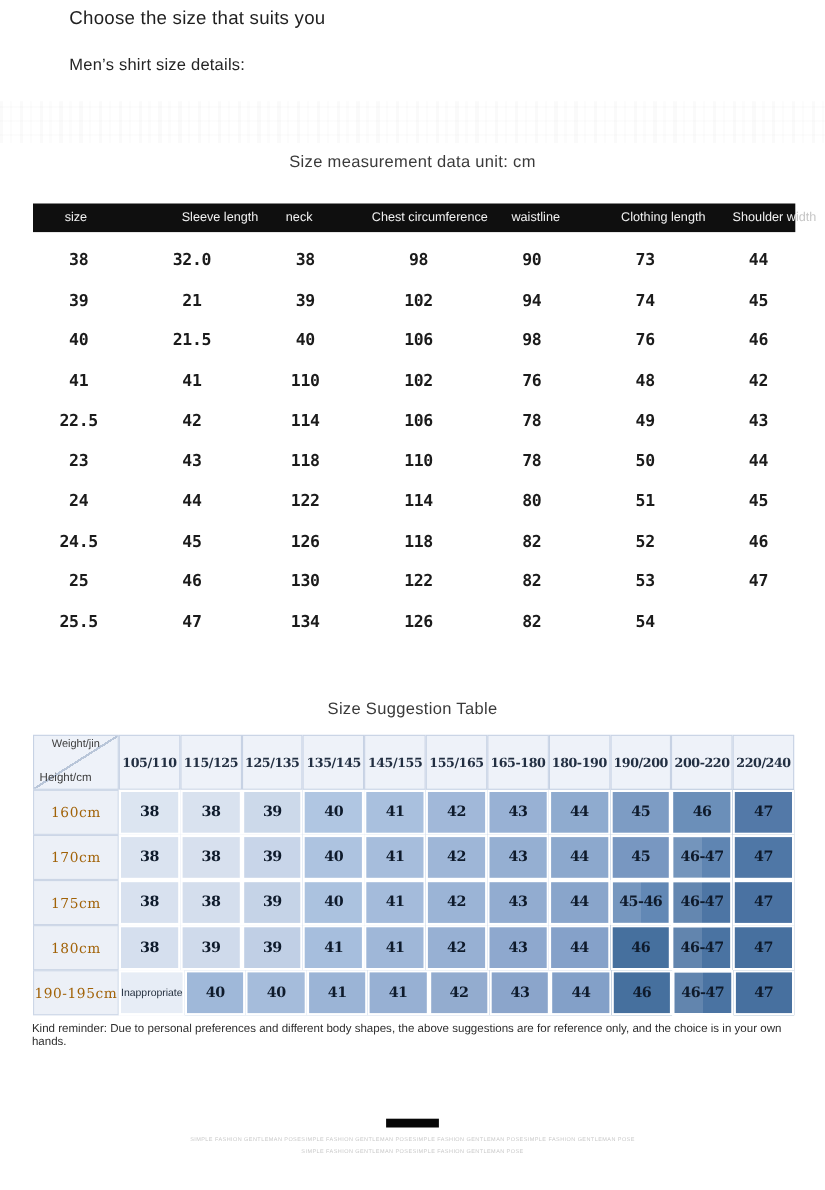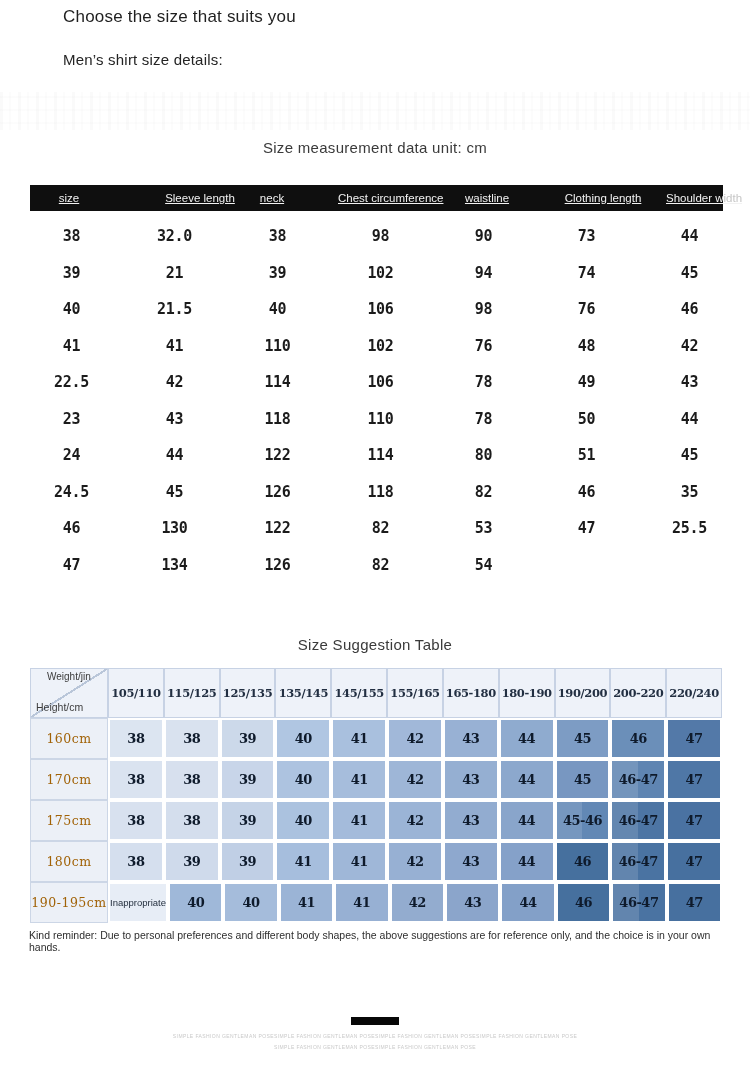--- a/index.html
+++ b/index.html
@@ -12,21 +12,21 @@
   .h2{position:absolute;left:63px;top:51px;font-size:15px;font-weight:500;color:#242424;letter-spacing:.2px;}
   .noise-band{
     position:absolute;left:0;top:92px;width:750px;height:38px;opacity:.45;
     background-image:
       repeating-linear-gradient(90deg, rgba(110,110,110,.07) 0 3px, transparent 3px 9px, rgba(110,110,110,.05) 9px 11px, transparent 11px 18px),
       repeating-linear-gradient(0deg, transparent 0 6px, rgba(120,120,120,.05) 6px 8px, transparent 8px 13px);
   }
   
   .m-title{position:absolute;left:0;top:139px;width:750px;text-align:center;font-size:15px;color:#3a3a3a;letter-spacing:.3px;}
   .m-headerbar{position:absolute;left:30px;top:185px;width:693px;height:26px;background:#0f0f0f;}
-  .m-headerbar .hl{position:absolute;top:0;height:44px;line-height:26px;color:#f2f2f2;font-size:11.5px;white-space:nowrap;text-decoration:underline;}
+  .m-headerbar .hl{position:absolute;top:0;height:44px;line-height:26px;color:#f2f2f2;font-size:11.5px;white-space:nowrap;}
   .hl.center{transform:translateX(-50%);}
   .hl-size{left:39px;}
   .hl-sleeve{left:170px;}
   .hl-neck{left:242px;}
   .hl-chest{left:308px;width:96px;font-size:8.5px;line-height:9px;top:4px;height:auto;white-space:normal;word-break:break-all;text-align:right;color:#e8e8e8;}
   .hl-waist{left:457px;}
   .hl-clothing{left:573px;}
   .hl-shoulder{left:636px;font-size:11px;}
   .hl-shoulder .tail{color:#c6c6c6;}
   .m-body{
@@ -142,22 +142,23 @@
       <div class="m-cell">122</div>
       <div class="m-cell">114</div>
       <div class="m-cell">80</div>
       <div class="m-cell">51</div>
       <div class="m-cell">45</div>
       <div class="m-cell">24.5</div>
       <div class="m-cell">45</div>
       <div class="m-cell">126</div>
       <div class="m-cell">118</div>
       <div class="m-cell">82</div>
+      <div class="m-cell">52</div>
       <div class="m-cell">46</div>
-      <div class="m-cell">35</div>
+      <div class="m-cell">25</div>
       <div class="m-cell">46</div>
       <div class="m-cell">130</div>
       <div class="m-cell">122</div>
       <div class="m-cell">82</div>
       <div class="m-cell">53</div>
       <div class="m-cell">47</div>
       <div class="m-cell">25.5</div>
       <div class="m-cell">47</div>
       <div class="m-cell">134</div>
       <div class="m-cell">126</div>

